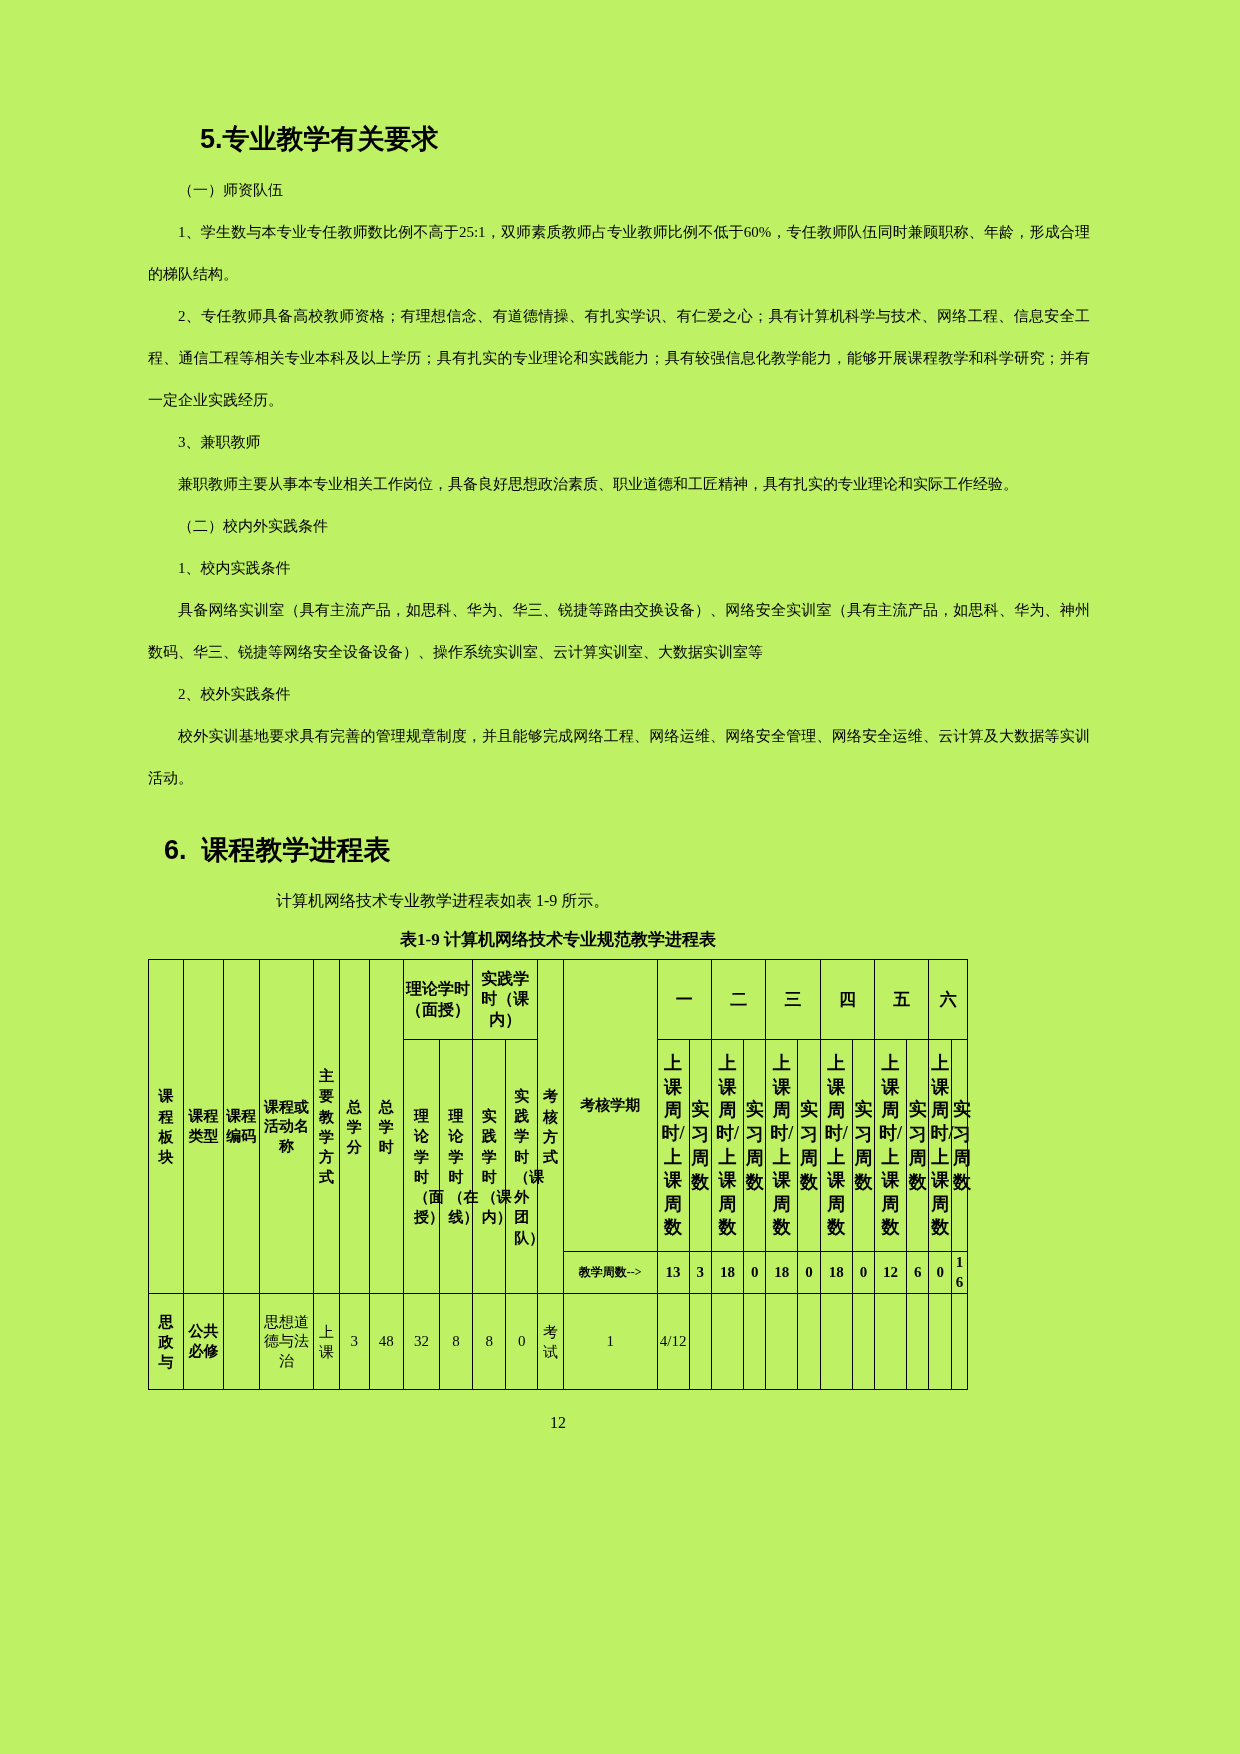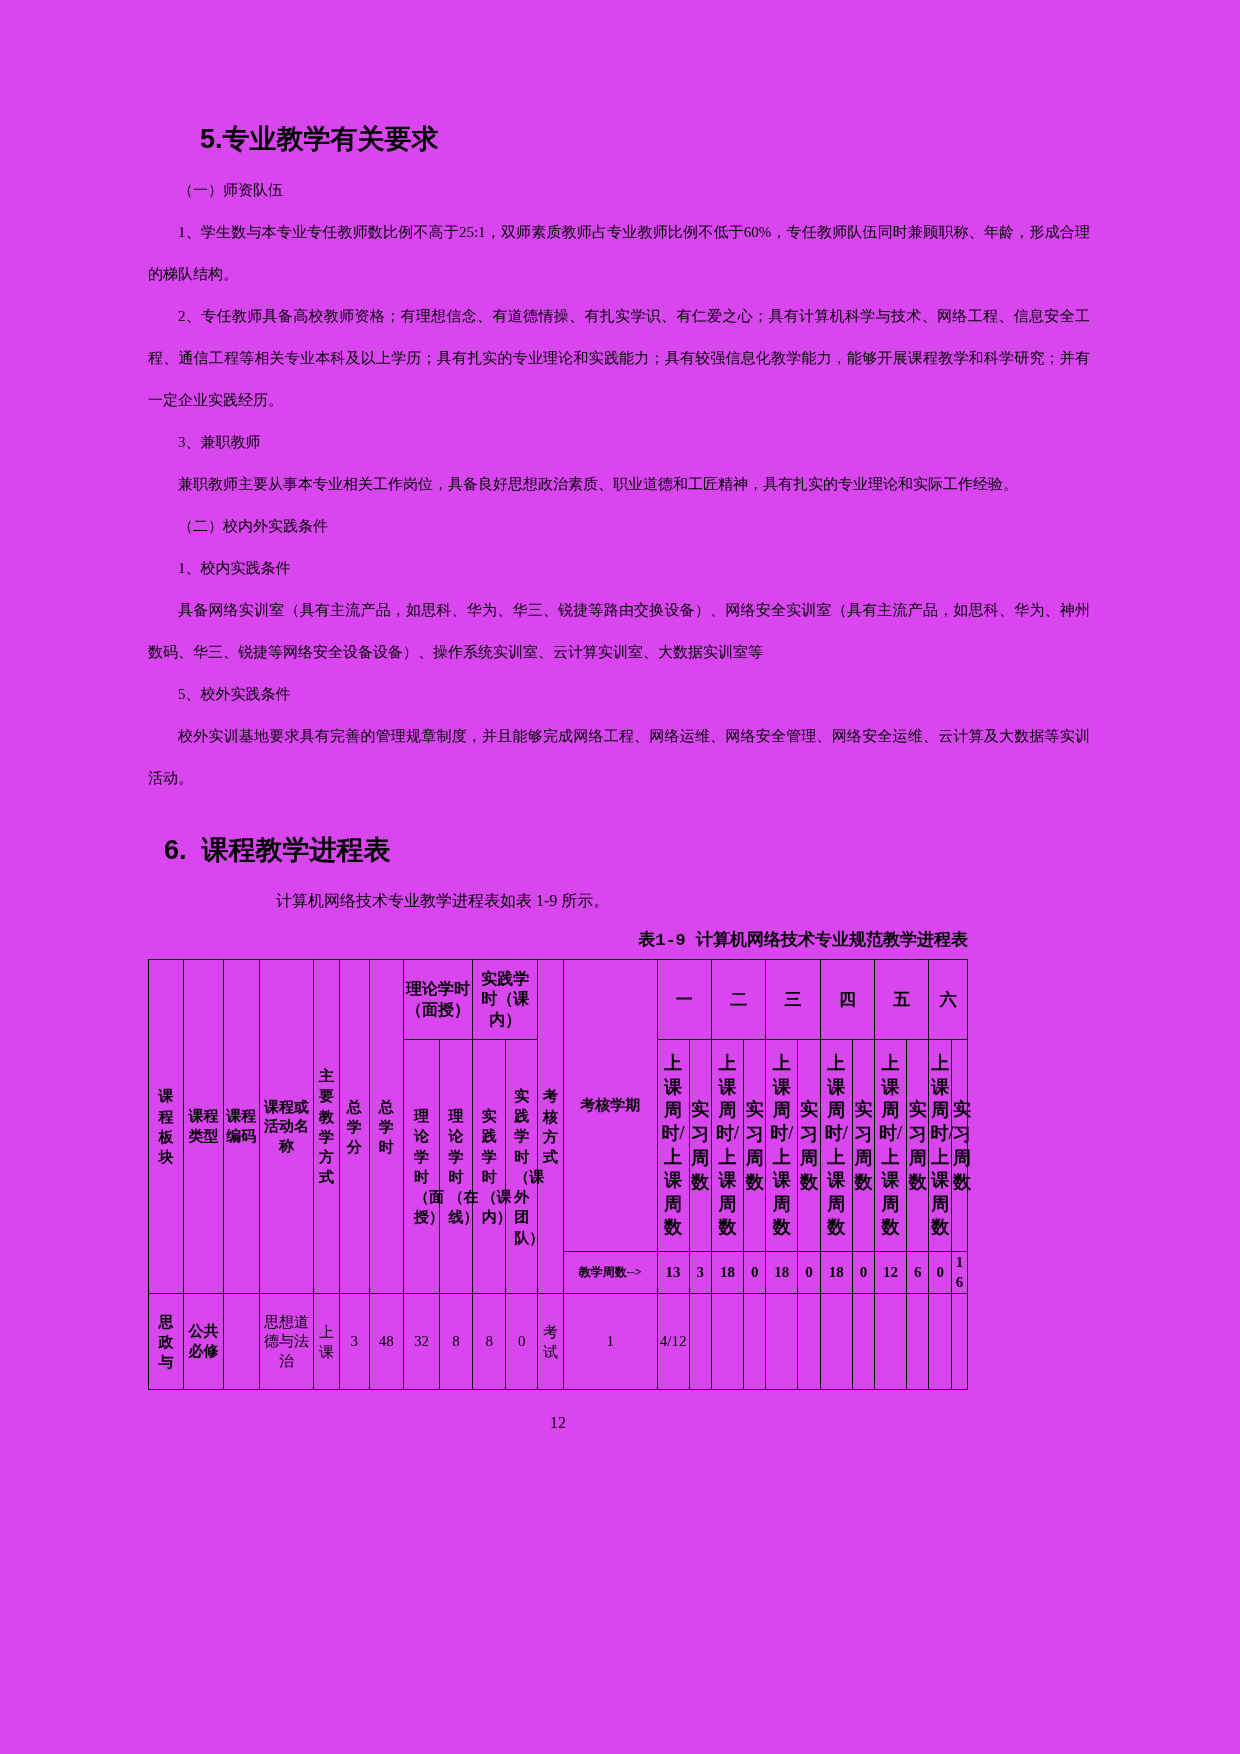--- a/index.html
+++ b/index.html
@@ -1,34 +1,34 @@
 <!DOCTYPE html>
 <html><head>
 <meta charset="utf-8">
 <style>
   * { margin:0; padding:0; box-sizing:border-box; }
   html,body { background:#ffffff; }
   .page {
-    width:1240px; height:1754px; background:#d946ef; color:#000;
+    width:1240px; height:1754px; background:#bef264; color:#000;
     font-family:"Liberation Serif","DejaVu Serif",serif;
     padding:118px 150px 16px 148px; overflow:hidden; position:relative;
   }
   .h-main {
     font-family:"Liberation Sans","DejaVu Sans",sans-serif;
     font-weight:bold; font-size:27px; line-height:1.6;
     margin-left:52px; white-space:pre-wrap;
   }
   .sec5-title { margin-bottom:8px; }
   .sec6-title { margin-top:30px; margin-bottom:8px;margin-left:16px; }
   .body-para { font-size:15px; line-height:42px; text-align:justify; text-indent:2em; }
   .intro { font-size:16px; line-height:42px; text-indent:8em; }
   .table-wrap { width:820px; margin-top:6px; }
   .caption {
-    font-family:Liberation Mono, monospace;
-    font-weight:bold; font-size:17px; text-align:right; margin-bottom:8px;
+    font-family:Liberation Serif, serif;
+    font-weight:bold; font-size:17px; text-align:center; margin-bottom:8px;
   }
   table.sched { table-layout:fixed; width:820px; border-collapse:collapse; font-size:15px; }
   .sched td {
     border:1px solid #000; text-align:center; vertical-align:middle;
     padding:1px; word-break:break-all; line-height:1.3;
   }
   .hd { font-weight:bold; }
   .grp { font-size:16px; padding:0 2px; }
   .sem { font-size:17px; }
   .sub { font-size:18px; }
@@ -48,21 +48,21 @@
   <div class="h-main sec5-title">5.专业教学有关要求</div>
 
   <p class="body-para">（一）师资队伍</p>
   <p class="body-para">1、学生数与本专业专任教师数比例不高于25:1，双师素质教师占专业教师比例不低于60%，专任教师队伍同时兼顾职称、年龄，形成合理的梯队结构。</p>
   <p class="body-para">2、专任教师具备高校教师资格；有理想信念、有道德情操、有扎实学识、有仁爱之心；具有计算机科学与技术、网络工程、信息安全工程、通信工程等相关专业本科及以上学历；具有扎实的专业理论和实践能力；具有较强信息化教学能力，能够开展课程教学和科学研究；并有一定企业实践经历。</p>
   <p class="body-para">3、兼职教师</p>
   <p class="body-para">兼职教师主要从事本专业相关工作岗位，具备良好思想政治素质、职业道德和工匠精神，具有扎实的专业理论和实际工作经验。</p>
   <p class="body-para">（二）校内外实践条件</p>
   <p class="body-para">1、校内实践条件</p>
   <p class="body-para">具备网络实训室（具有主流产品，如思科、华为、华三、锐捷等路由交换设备）、网络安全实训室（具有主流产品，如思科、华为、神州数码、华三、锐捷等网络安全设备设备）、操作系统实训室、云计算实训室、大数据实训室等</p>
-  <p class="body-para">5、校外实践条件</p>
+  <p class="body-para">2、校外实践条件</p>
   <p class="body-para">校外实训基地要求具有完善的管理规章制度，并且能够完成网络工程、网络运维、网络安全管理、网络安全运维、云计算及大数据等实训活动。</p>
 
   <div class="h-main sec6-title">6.  课程教学进程表</div>
   <p class="intro">计算机网络技术专业教学进程表如表 1-9 所示。</p>
 
   <div class="table-wrap">
     <div class="caption">表1-9 计算机网络技术专业规范教学进程表</div>
 
     <table class="sched">
       <colgroup>

